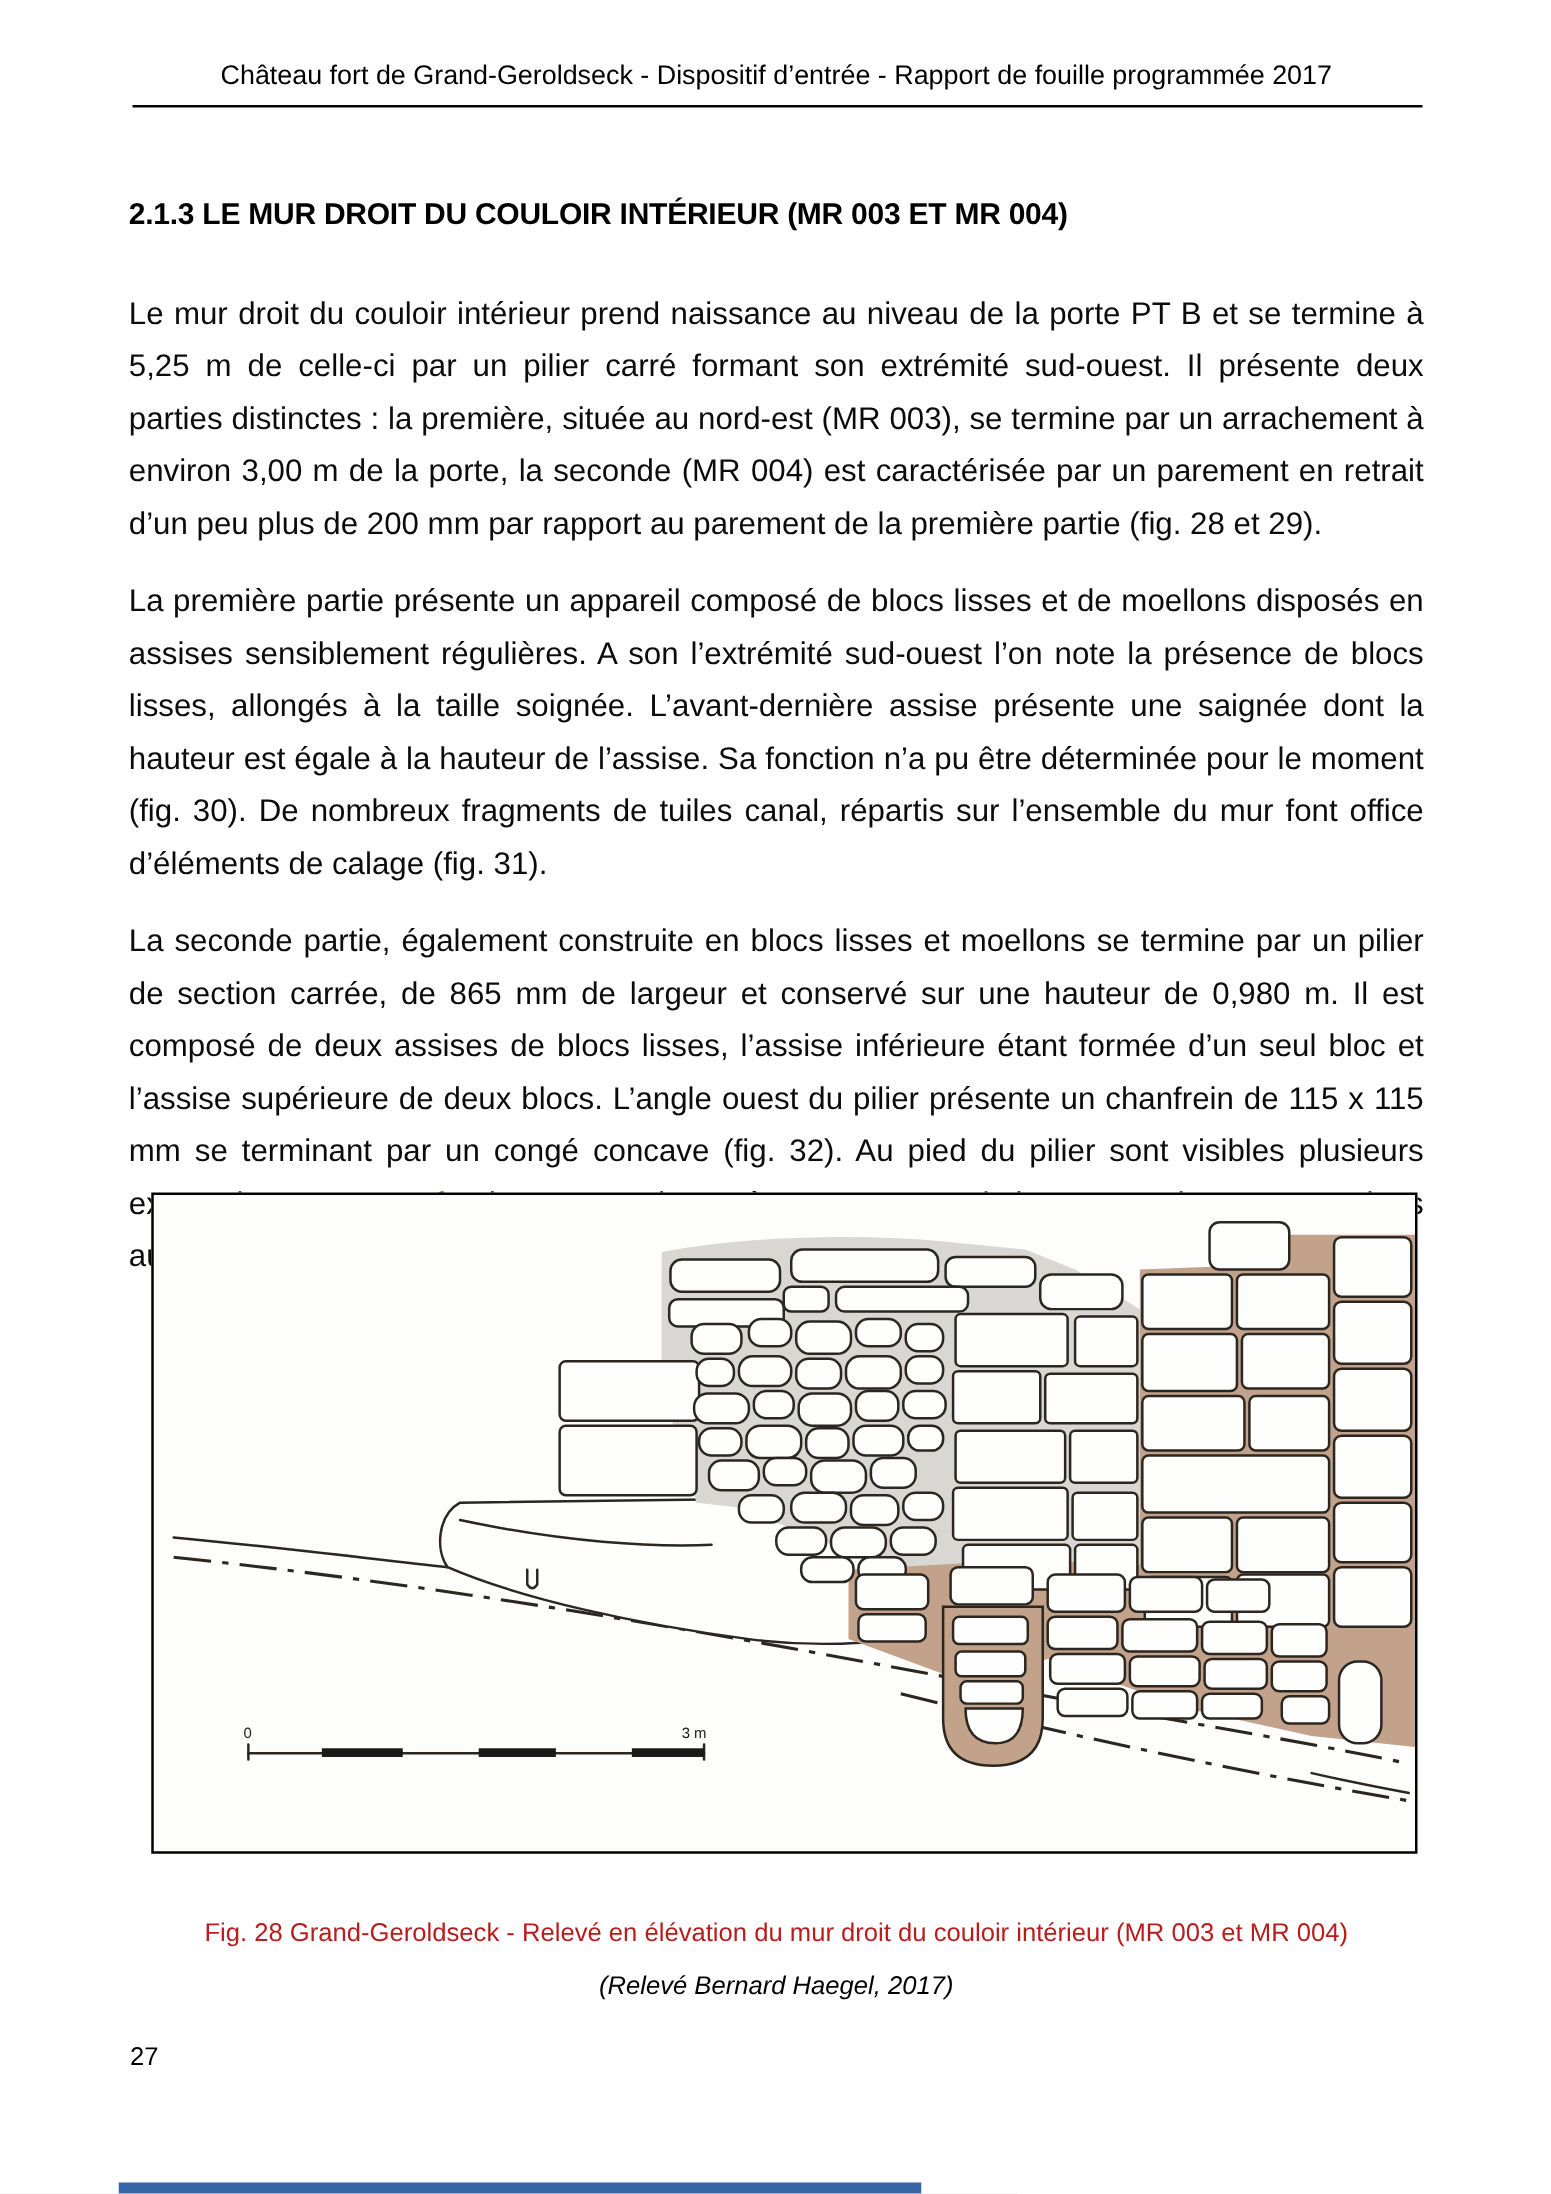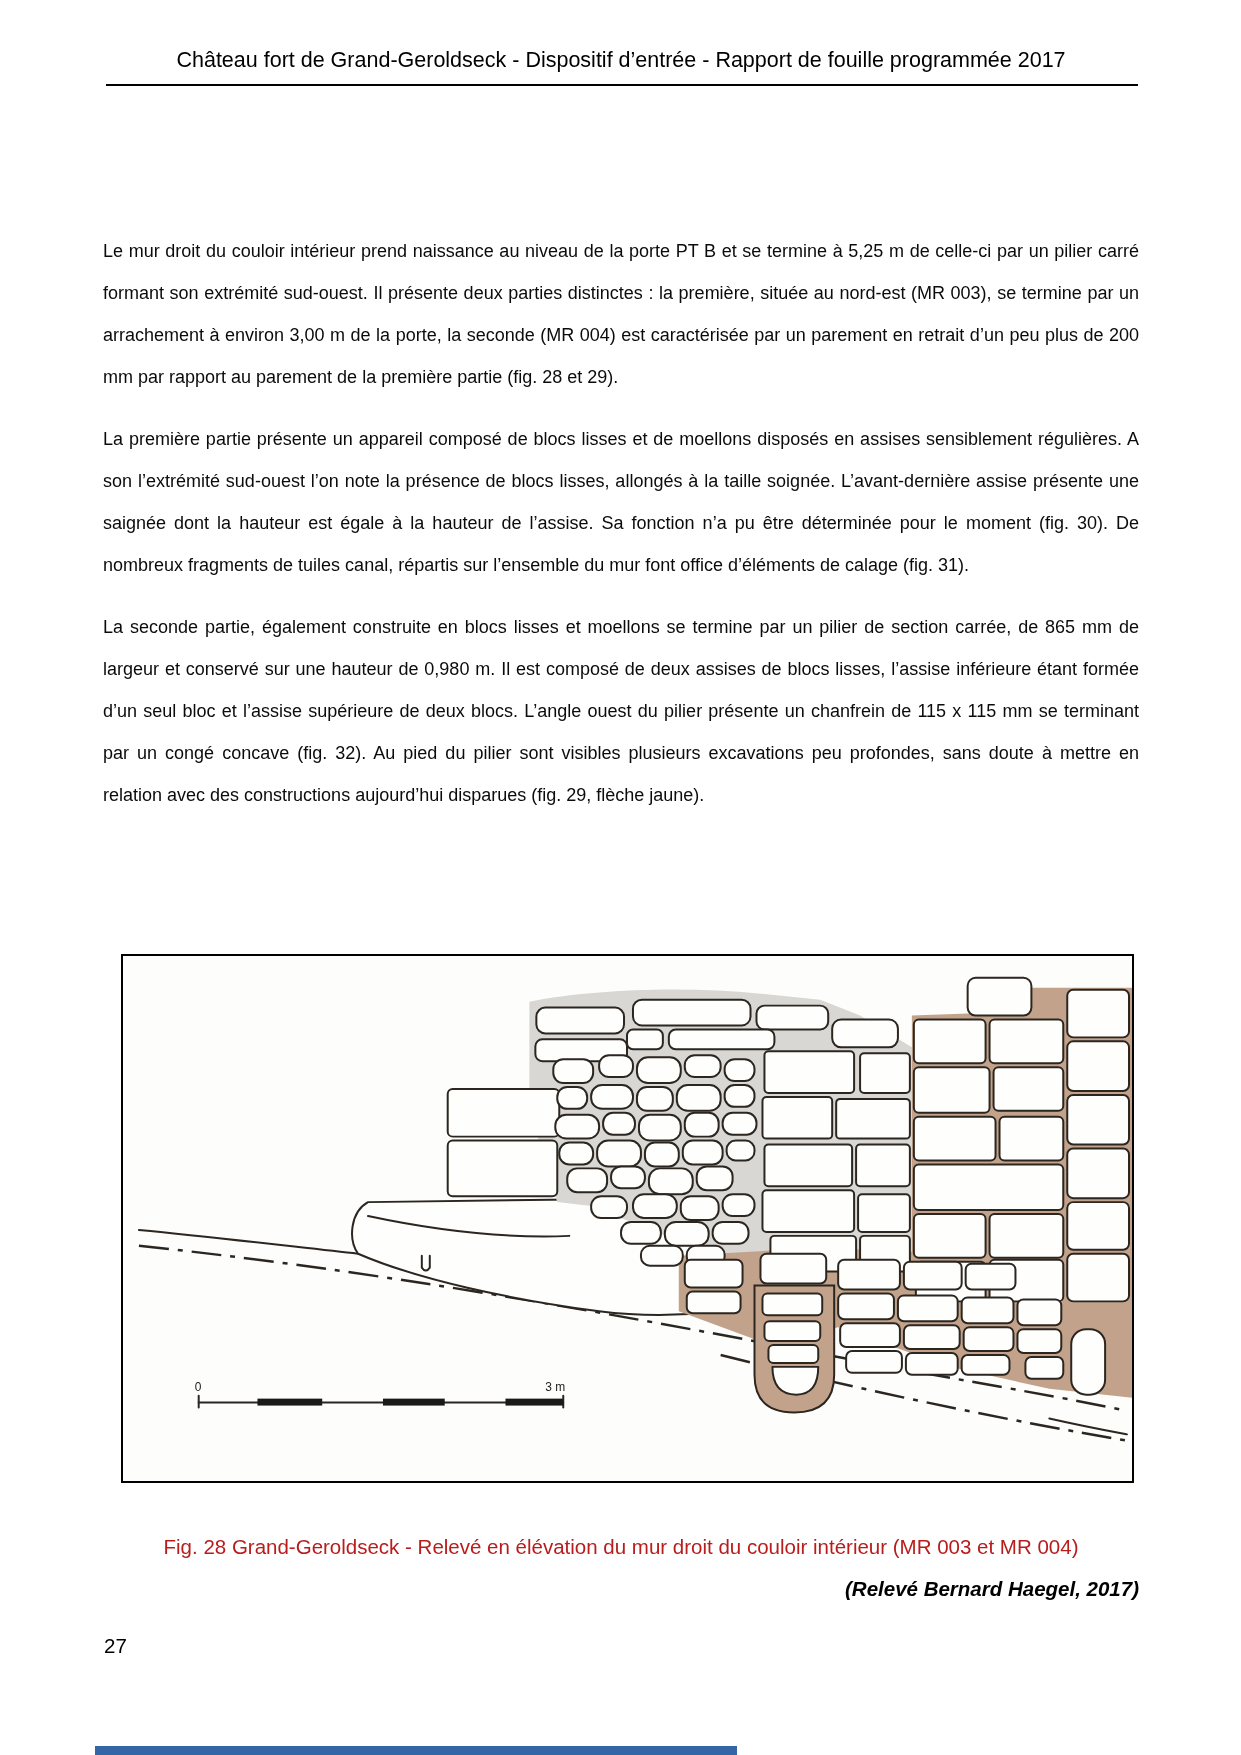--- a/index.html
+++ b/index.html
@@ -16,36 +16,36 @@
   .header-rule {
     position:absolute; top:84px; left:106px; width:1032px; height:0;
     border-top:2px solid #000;
   }
   .section-heading {
     position:absolute; top:158px; left:103px; width:1036px;
     font-size:24px; font-weight:bold; color:#000; letter-spacing:-0.2px;
   }
   .body-text {
     position:absolute; top:230px; left:103px; width:1036px;
-    font-size:18px; line-height:42px; text-align:justify;
+    font-size:25px; line-height:42px; text-align:justify;
     color:#0b0b0b;
   }
   .body-text p { margin:0 0 20px 0; }
   .figure-frame {
     position:absolute; left:121px; top:954px; width:1013px; height:529px;
     border:2px solid #000; box-sizing:border-box; background:#fdfdfb;
   }
   .figure-frame svg { display:block; width:100%; height:100%; }
   .caption-line1 {
     position:absolute; left:103px; top:1535px; width:1036px;
     text-align:center; font-size:20.5px; color:#b91c1c;
   }
   .caption-line2 {
     position:absolute; left:103px; top:1577px; width:1036px;
-    text-align:right; font-size:20.5px; font-style:italic; color:#000;font-weight:bold;
+    text-align:center; font-size:20.5px; font-style:italic; color:#000;
   }
   .page-number {
     position:absolute; left:104px; top:1634px; font-size:20.5px; color:#000;
   }
   .bottom-bar {
     position:absolute; left:95px; top:1746px; width:642px; height:9px;
     background:#3465a4;
   }
   
   .st  { fill:#fefefc; stroke:#2b2620; stroke-width:2; stroke-linejoin:round; }
@@ -54,20 +54,21 @@
   .sc  { font-family:"Liberation Sans", sans-serif; font-size:12px; fill:#222; }
 </style>
 </head>
 <body>
 
 <div class="page">
 
   <div class="header-text">Château fort de Grand-Geroldseck - Dispositif d’entrée - Rapport de fouille programmée 2017</div>
   <div class="header-rule"></div>
 
+  <div class="section-heading">2.1.3 LE MUR DROIT DU COULOIR INTÉRIEUR (MR 003 ET MR 004)</div>
 
   <div class="body-text">
     <p>Le mur droit du couloir intérieur prend naissance au niveau de la porte PT B et se termine à 5,25 m de celle-ci par un pilier carré formant son extrémité sud-ouest. Il présente deux parties distinctes : la première, située au nord-est (MR 003), se termine par un arrachement à environ 3,00 m de la porte, la seconde (MR 004) est caractérisée par un parement en retrait d’un peu plus de 200 mm par rapport au parement de la première partie (fig. 28 et 29).</p>
     <p>La première partie présente un appareil composé de blocs lisses et de moellons disposés en assises sensiblement régulières. A son l’extrémité sud-ouest l’on note la présence de blocs lisses, allongés à la taille soignée. L’avant-dernière assise présente une saignée dont la hauteur est égale à la hauteur de l’assise. Sa fonction n’a pu être déterminée pour le moment (fig. 30). De nombreux fragments de tuiles canal, répartis sur l’ensemble du mur font office d’éléments de calage (fig. 31).</p>
     <p>La seconde partie, également construite en blocs lisses et moellons se termine par un pilier de section carrée, de 865 mm de largeur et conservé sur une hauteur de 0,980 m. Il est composé de deux assises de blocs lisses, l’assise inférieure étant formée d’un seul bloc et l’assise supérieure de deux blocs. L’angle ouest du pilier présente un chanfrein de 115 x 115 mm se terminant par un congé concave (fig. 32). Au pied du pilier sont visibles plusieurs excavations peu profondes, sans doute à mettre en relation avec des constructions aujourd’hui disparues (fig. 29, flèche jaune).</p>
   </div>
 
   <div class="figure-frame">
     <svg viewBox="0 0 1013 529" preserveAspectRatio="none">
 

